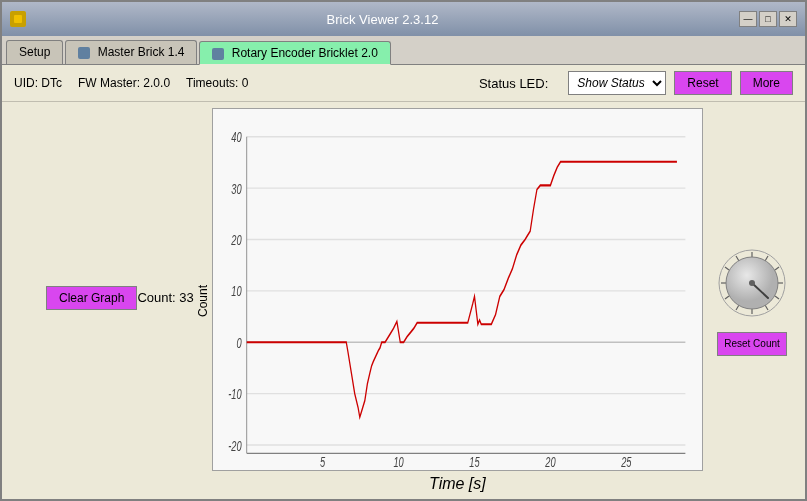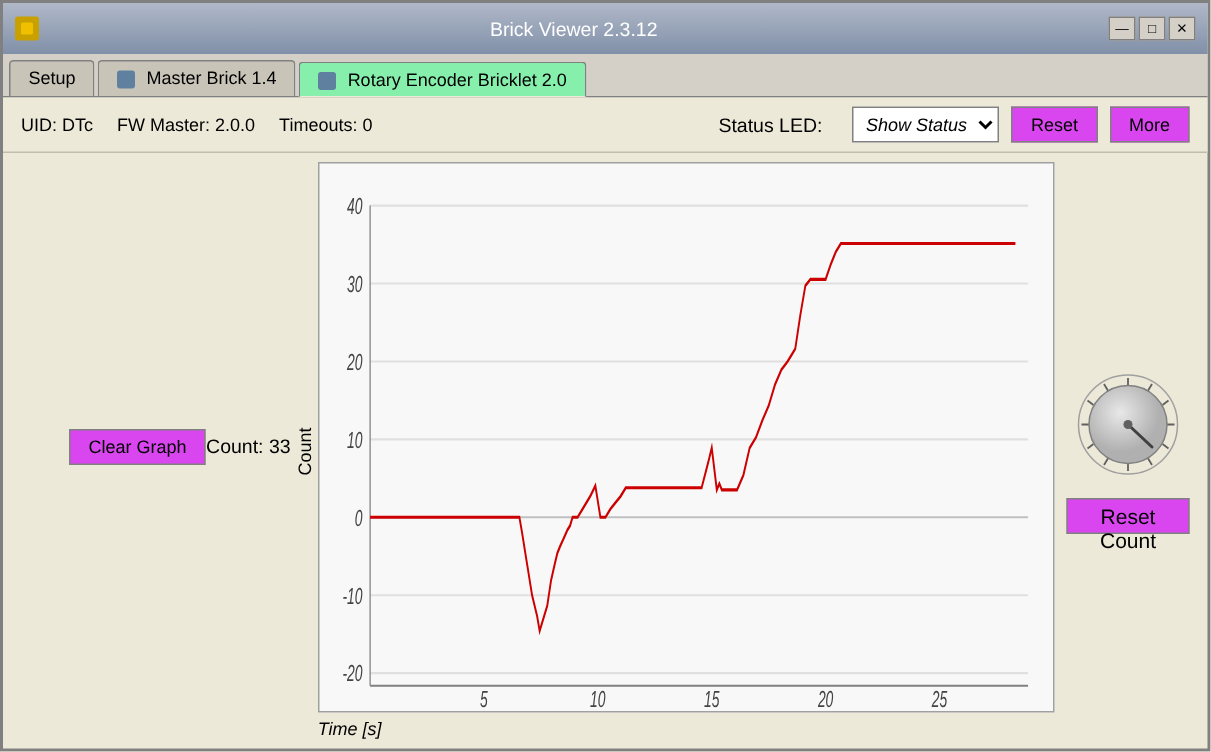--- a/index.html
+++ b/index.html
@@ -182,22 +182,22 @@
       flex: 1;
       border: 1px solid #a0a0a0;
       background: #f8f8f8;
       position: relative;
     }
     svg.chart {
       width: 100%;
       height: 100%;
     }
     .x-axis-label {
-      text-align: left;
-      font-size: 12px;
+      text-align: center;
+      font-size: 16px;
       padding: 4px 0 0 0;
       color: #000;
     }
     .right-panel {
       display: flex;
       flex-direction: column;
       align-items: center;
       justify-content: center;
       padding: 0 4px;
       gap: 12px;
@@ -441,17 +441,17 @@
               <radialGradient id="knobGrad" cx="40%" cy="35%">
                 <stop offset="0%" stop-color="#e8e8e8"></stop>
                 <stop offset="100%" stop-color="#b0b0b0"></stop>
               </radialGradient>
             </defs>
 
             <line x1="37" y1="37" x2="53" y2="52" stroke="#404040" stroke-width="2" stroke-linecap="round"></line>
             <circle cx="37" cy="37" r="3" fill="#606060"></circle>
           </svg>
         </div>
-        <button class="styled" style="font-size:14px; padding: 3px 6px;">Reset Count</button>
+        <button class="styled" style="font-size:10px; padding: 3px 6px;">Reset Count</button>
       </div>
     </div>
   </div>
 </div>
 
 </body></html>

